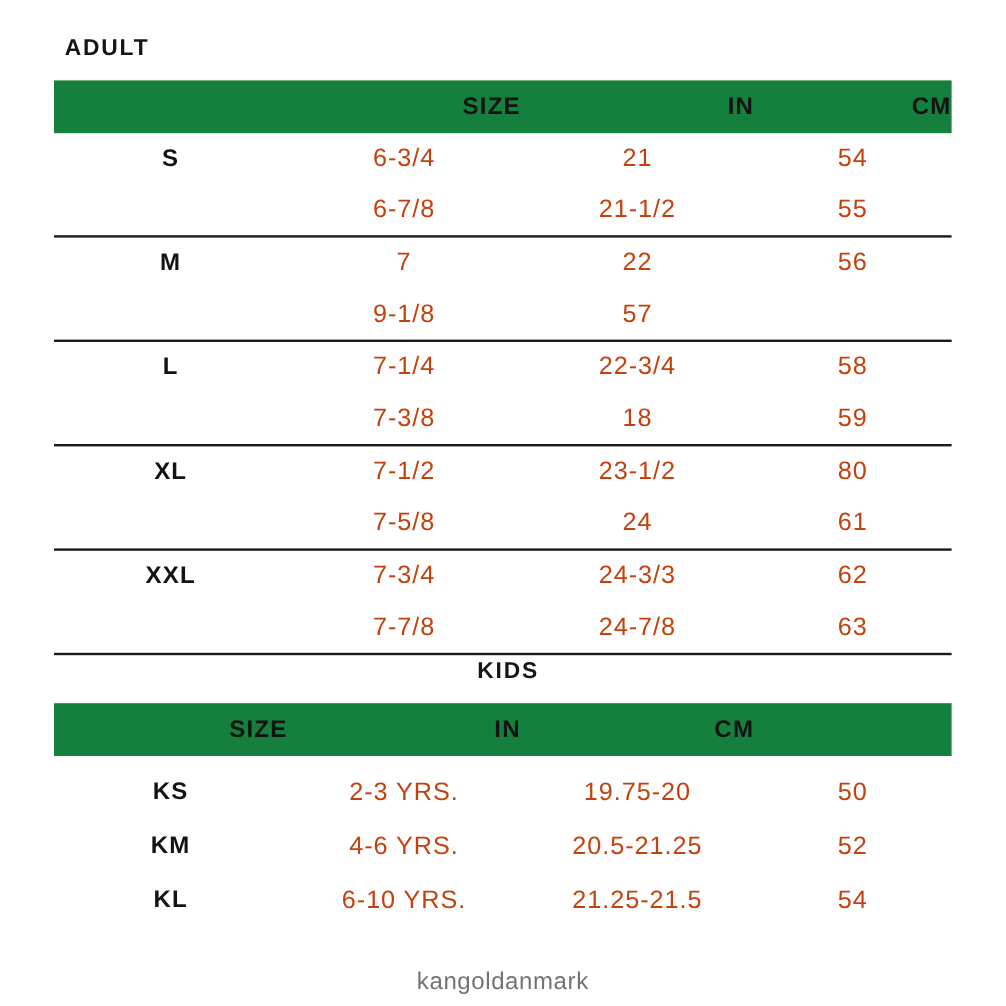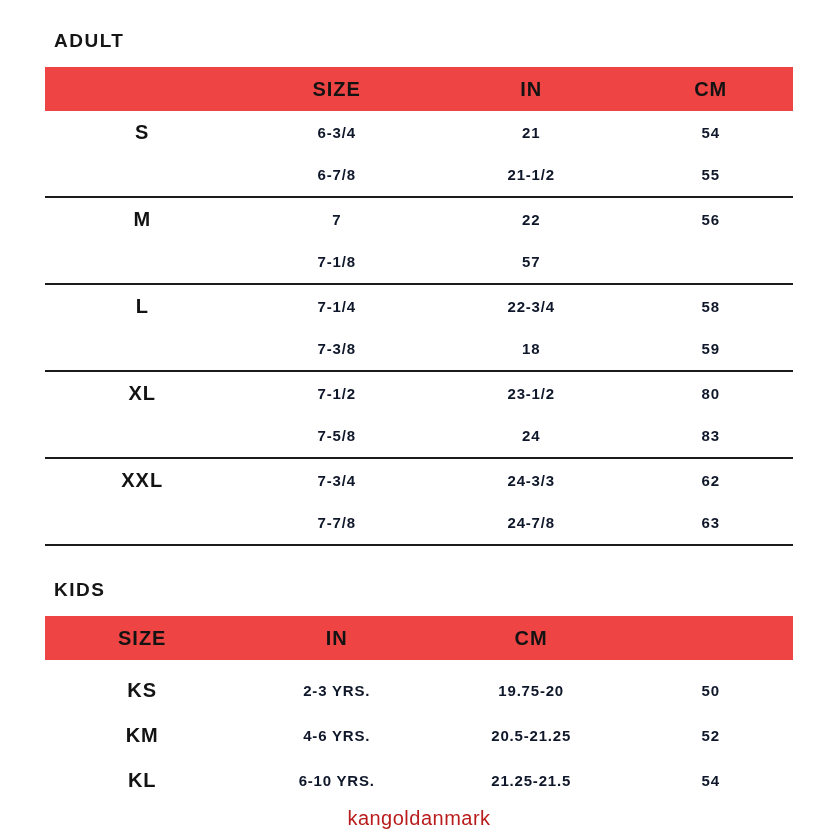--- a/index.html
+++ b/index.html
@@ -15,65 +15,65 @@
   .content { padding: 0 45px; }
   .section-title {
     font-size: 19px;
     font-weight: 800;
     color: #151515;
     letter-spacing: 1.5px;
     line-height: 1;
     margin-left: 9px;
   }
   .adult-title { padding-top: 31px; }
-  .kids-title  { padding-top: 34px; }
+  .kids-title  { padding-top: 4px; text-align: center; }
   .thead {
     margin-top: 17px;
     height: 44px;
-    background: #ef4444;
+    background: #15803d;
     display: grid;
     grid-template-columns: 26% 26% 26% 22%;
     align-items: center;
-    text-align: center;
+    text-align: right;
   }
   .thead .hcell {
     font-size: 20px;
     font-weight: 800;
     color: #131313;
     letter-spacing: 1px;
   }
   .trow {
     height: 42.5px;
     display: grid;
     grid-template-columns: 26% 26% 26% 22%;
     align-items: center;
     text-align: center;
   }
   .agroup { border-bottom: 2px solid #1b1b1b; }
   .cell {
-    font-size: 15px;
-    font-weight: 700;
-    color: #0f172a;
+    font-size: 21px;
+    font-weight: 400;
+    color: #c2410c;
     letter-spacing: 0.8px;
   }
   .cell.label {
     font-size: 20px;
     font-weight: 800;
     color: #131313;
     letter-spacing: 1px;
   }
   .kids-body { margin-top: 8px; }
   .kids-body .trow { height: 45px; }
   .watermark {
     position: absolute;
     left: 0; right: 0;
     bottom: 8px;
     text-align: center;
     font-size: 20px;
-    color: #b91c1c;
+    color: #737373;
     letter-spacing: 0.5px;
     font-weight: 400;
   }
 </style>
 </head>
 <body>
 
 <div class="page">
   <div class="content">
 
@@ -104,21 +104,21 @@
 
       <div class="agroup">
         <div class="trow">
           <div class="cell label">M</div>
           <div class="cell">7</div>
           <div class="cell">22</div>
           <div class="cell">56</div>
         </div>
         <div class="trow">
           <div class="cell label"></div>
-          <div class="cell">7-1/8</div>
+          <div class="cell">9-1/8</div>
           <div class="cell">57</div>
         </div>
       </div>
 
       <div class="agroup">
         <div class="trow">
           <div class="cell label">L</div>
           <div class="cell">7-1/4</div>
           <div class="cell">22-3/4</div>
           <div class="cell">58</div>
@@ -135,21 +135,21 @@
         <div class="trow">
           <div class="cell label">XL</div>
           <div class="cell">7-1/2</div>
           <div class="cell">23-1/2</div>
           <div class="cell">80</div>
         </div>
         <div class="trow">
           <div class="cell label"></div>
           <div class="cell">7-5/8</div>
           <div class="cell">24</div>
-          <div class="cell">83</div>
+          <div class="cell">61</div>
         </div>
       </div>
 
       <div class="agroup">
         <div class="trow">
           <div class="cell label">XXL</div>
           <div class="cell">7-3/4</div>
           <div class="cell">24-3/3</div>
           <div class="cell">62</div>
         </div>

